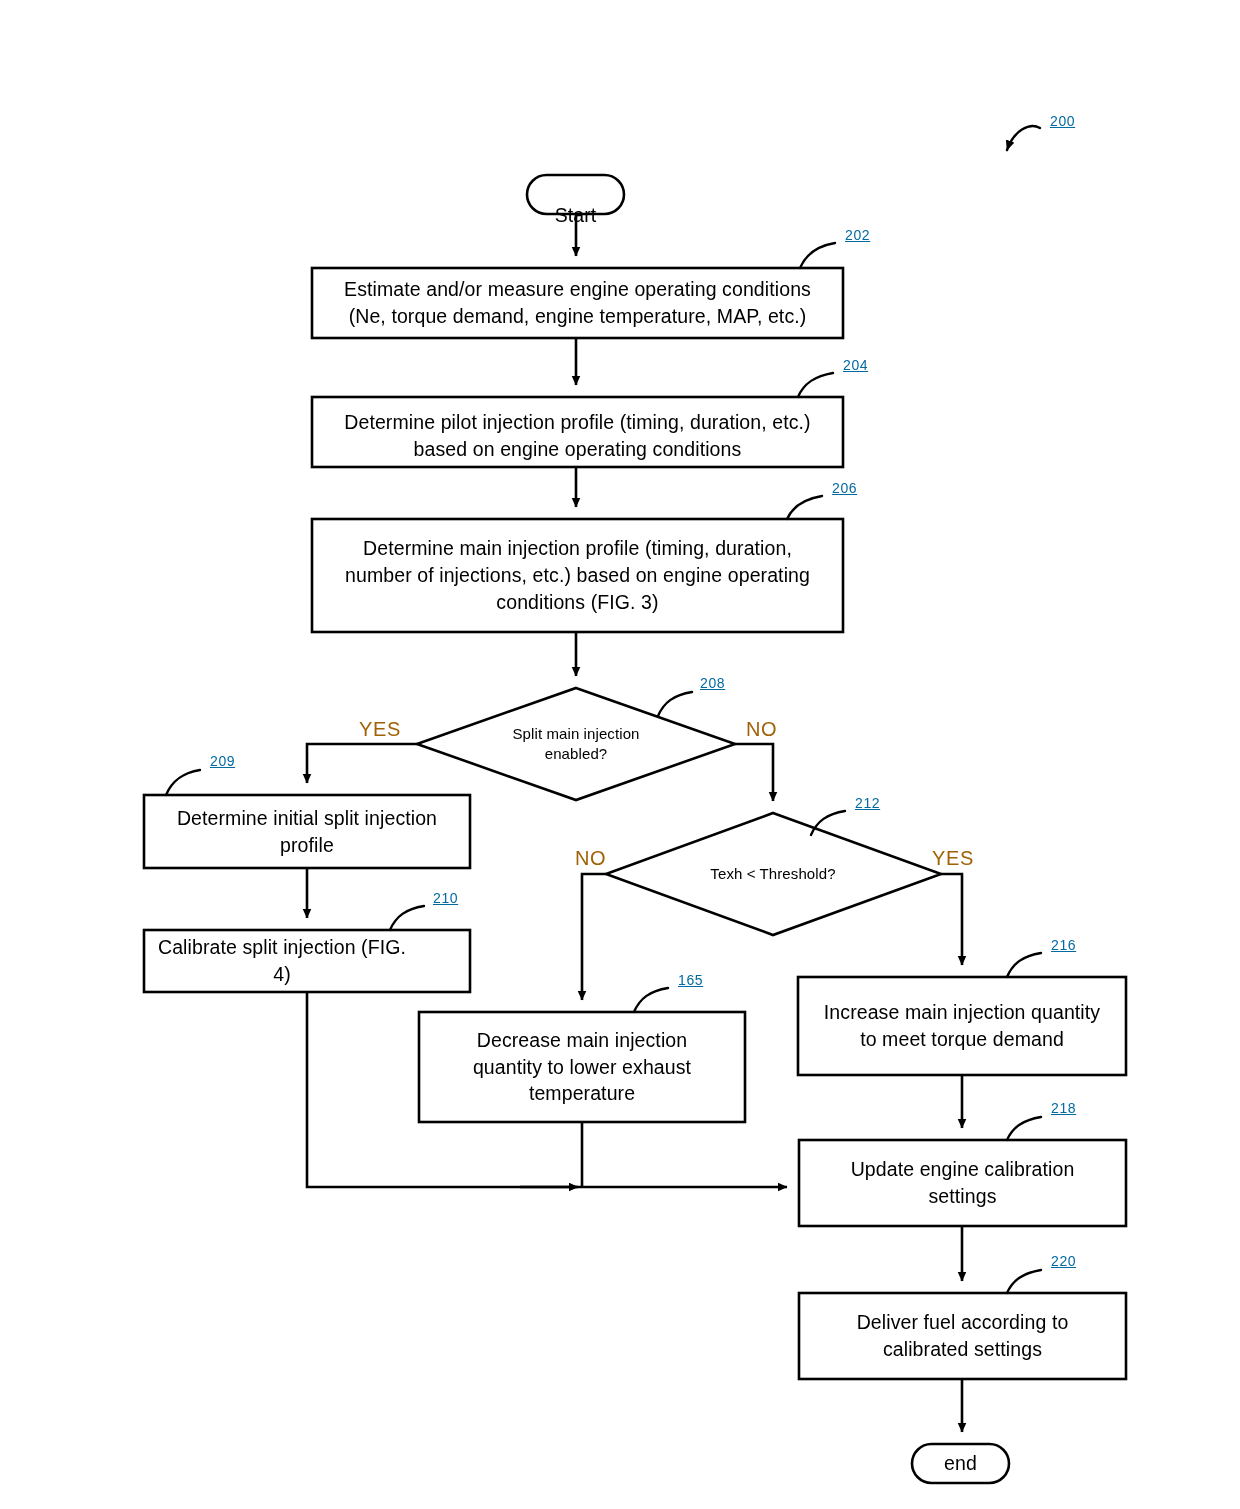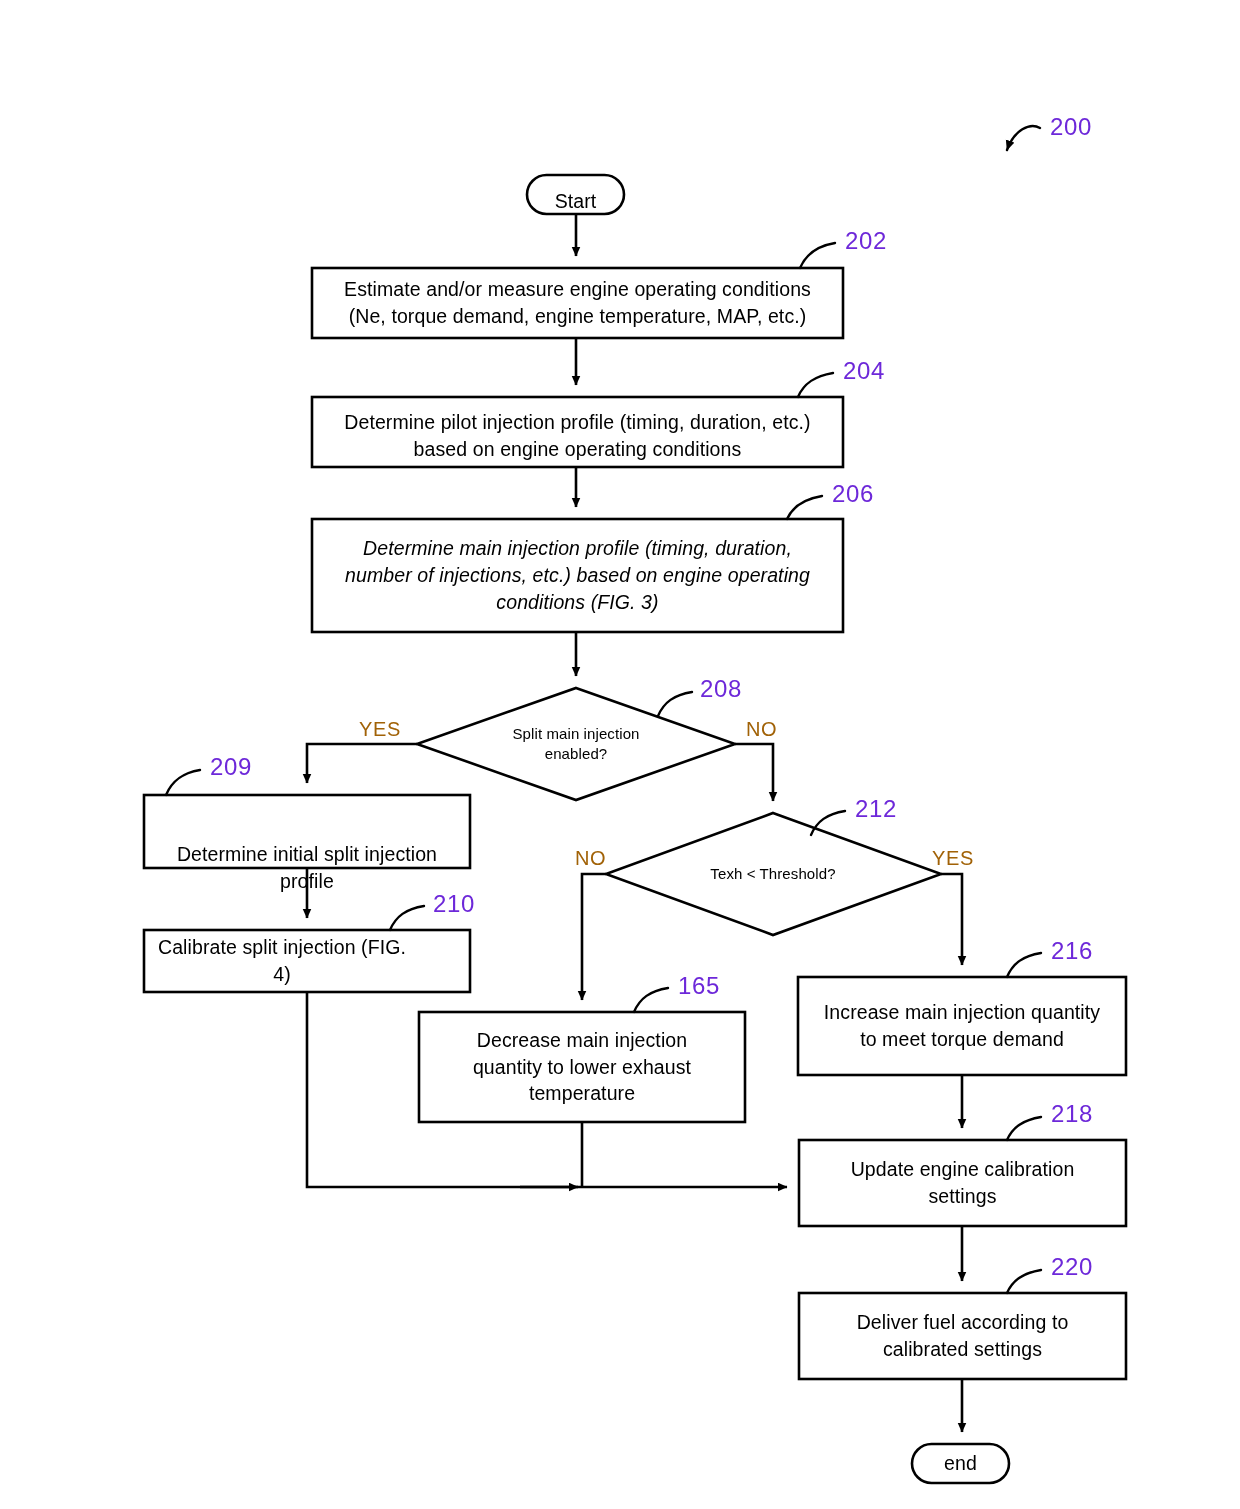--- a/index.html
+++ b/index.html
@@ -43,24 +43,25 @@
   }
   .terminal-text {
     font-size: 19.5px;
   }
   .decision-text {
     font-size: 15px;
     line-height: 1.32;
   }
   .ref-label {
     position: absolute;
-    font-size: 24px;
+    font-size: 14px;
     letter-spacing: 0.6px;
-    color: #6d28d9;
+    color: #0369a1;
     white-space: nowrap;
+    text-decoration: underline;
   }
   .edge-label {
     position: absolute;
     font-size: 20px;
     letter-spacing: 0.6px;
     color: #a16207;
     white-space: nowrap;
   }
 </style>
 </head>
@@ -149,36 +150,36 @@
       <path d="M200,770 C182,773 172,781 166,795"></path>
       <path d="M424,906 C406,909 396,916 390,930"></path>
       <path d="M845,811 C827,814 817,821 811,835"></path>
       <path d="M668,988 C650,991 640,998 634,1012"></path>
       <path d="M1041,953 C1023,956 1013,963 1007,977"></path>
       <path d="M1041,1117 C1023,1120 1013,1127 1007,1140"></path>
       <path d="M1041,1270 C1023,1273 1013,1280 1007,1293"></path>
     </g>
   </svg>
 
-  <div class="node-text terminal-text" style="left:527px; top:175px; width:97px; height:52px;">Start</div>
+  <div class="node-text terminal-text" style="left:527px; top:189px; width:97px; height:52px;">Start</div>
 
   <div class="node-text" style="left:312px; top:268px; width:531px; height:70px;">Estimate and/or measure engine operating conditions
 (Ne, torque demand, engine temperature, MAP, etc.)</div>
 
   <div class="node-text" style="left:312px; top:397px; width:531px; height:78px;">Determine pilot injection profile (timing, duration, etc.)
 based on engine operating conditions</div>
 
-  <div class="node-text" style="left:312px; top:519px; width:531px; height:113px;font-style:italic;">Determine main injection profile (timing, duration,
+  <div class="node-text" style="left:312px; top:519px; width:531px; height:113px;">Determine main injection profile (timing, duration,
 number of injections, etc.) based on engine operating
 conditions (FIG. 3)</div>
 
   <div class="node-text decision-text" style="left:447px; top:700px; width:258px; height:88px;">Split main injection
 enabled?</div>
 
-  <div class="node-text" style="left:144px; top:795px; width:326px; height:73px;margin-top:36px;">Determine initial split injection
+  <div class="node-text" style="left:144px; top:795px; width:326px; height:73px;">Determine initial split injection
 profile</div>
 
   <div class="node-text" style="left:144px; top:930px; width:276px; height:62px;">Calibrate split injection (FIG. 4)</div>
 
   <div class="node-text decision-text" style="left:643px; top:846px; width:260px; height:56px;">Texh &lt; Threshold?</div>
 
   <div class="node-text" style="left:419px; top:1012px; width:326px; height:110px;">Decrease main injection
 quantity to lower exhaust
 temperature</div>
 

